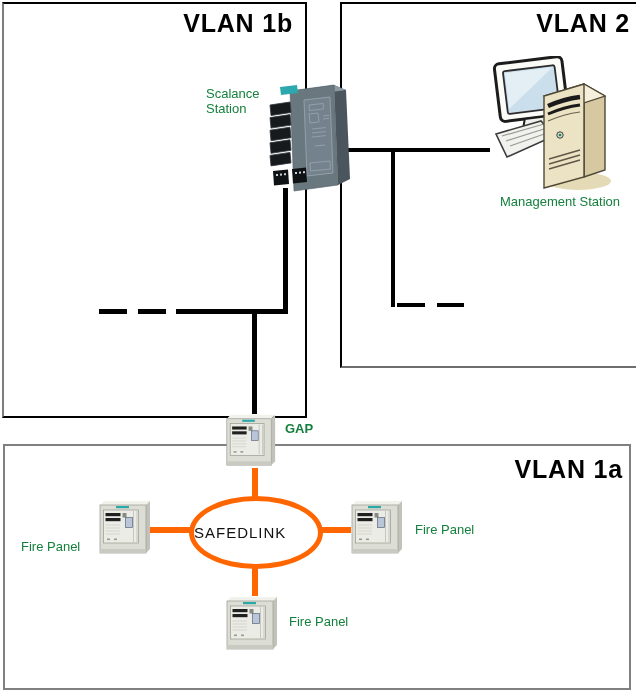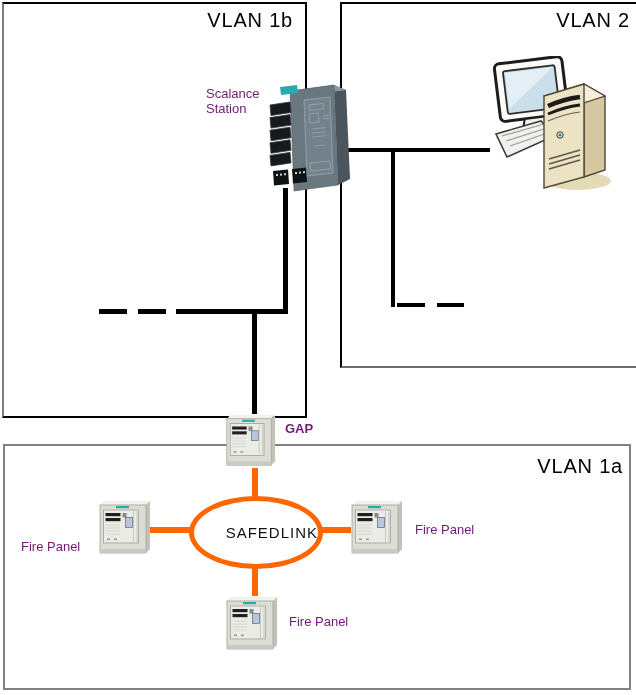--- a/index.html
+++ b/index.html
@@ -11,37 +11,37 @@
   
   .zone{position:absolute;box-sizing:border-box;background:transparent;}
   .zone-1b{left:2px;top:2px;width:305px;height:416px;
     border:2px solid var(--zone-black,#000);border-left-color:#7e7e7e;z-index:1;}
   .zone-2{left:340px;top:2px;width:304px;height:366px;
     border:2px solid var(--zone-black,#000);border-right-color:#7e7e7e;border-bottom-color:#6e6e6e;z-index:1;}
   .zone-1a{left:3px;top:444px;width:628px;height:246px;
     border:2px solid var(--zone-gray,#808080);z-index:1;}
   .zone-title{
     position:absolute;top:5px;right:12px;
-    font-size:20px;font-weight:normal;letter-spacing:0.8px;white-space:nowrap;
+    font-size:25px;font-weight:bold;letter-spacing:0.8px;white-space:nowrap;
   }
   .zone-1a .zone-title{top:9px;right:6px;}
   
   .line{position:absolute;background:var(--link,#000);z-index:2;}
   
   .oline{position:absolute;background:var(--orange,#ff6600);z-index:2;}
   .safed-ellipse{
     position:absolute;left:189px;top:496px;width:134px;height:73px;
     box-sizing:border-box;border:5px solid var(--orange,#ff6600);border-radius:50%;
-    background:#fff;z-index:3;display:flex;align-items:center;justify-content:flex-end;
+    background:#fff;z-index:3;display:flex;align-items:center;justify-content:flex-start;
   }
   .safed-ellipse span{font-size:15px;letter-spacing:1px;color:#111;}
   
   .device{position:absolute;z-index:5;line-height:0;}
   
-  .lbl{position:absolute;font-size:13px;color:#701a75;z-index:4;white-space:nowrap;line-height:15px;}
+  .lbl{position:absolute;font-size:13px;color:#15803d;z-index:4;white-space:nowrap;line-height:15px;}
 </style>
 </head>
 <body>
 
 <div id="canvas">
 
   <div class="zone zone-1b">
     <div class="zone-title">VLAN 1b</div>
   </div>
   <div class="zone zone-2">
@@ -241,17 +241,18 @@
         <line x1="57" y1="113" x2="88" y2="104"></line>
       </g>
     </svg>
   </div>
 
   <div class="lbl" style="left:206px;top:86px;">
     <div>Scalance</div>
     <div>Station</div>
   </div>
   <div class="lbl" style="left:285px;top:421px;font-weight:bold;">GAP</div>
+  <div class="lbl" style="left:494px;top:194px;width:132px;text-align:center;">Management Station</div>
   <div class="lbl" style="left:21px;top:539px;">Fire Panel</div>
   <div class="lbl" style="left:415px;top:522px;">Fire Panel</div>
   <div class="lbl" style="left:289px;top:614px;">Fire Panel</div>
 
 </div>
 
 </body></html>

